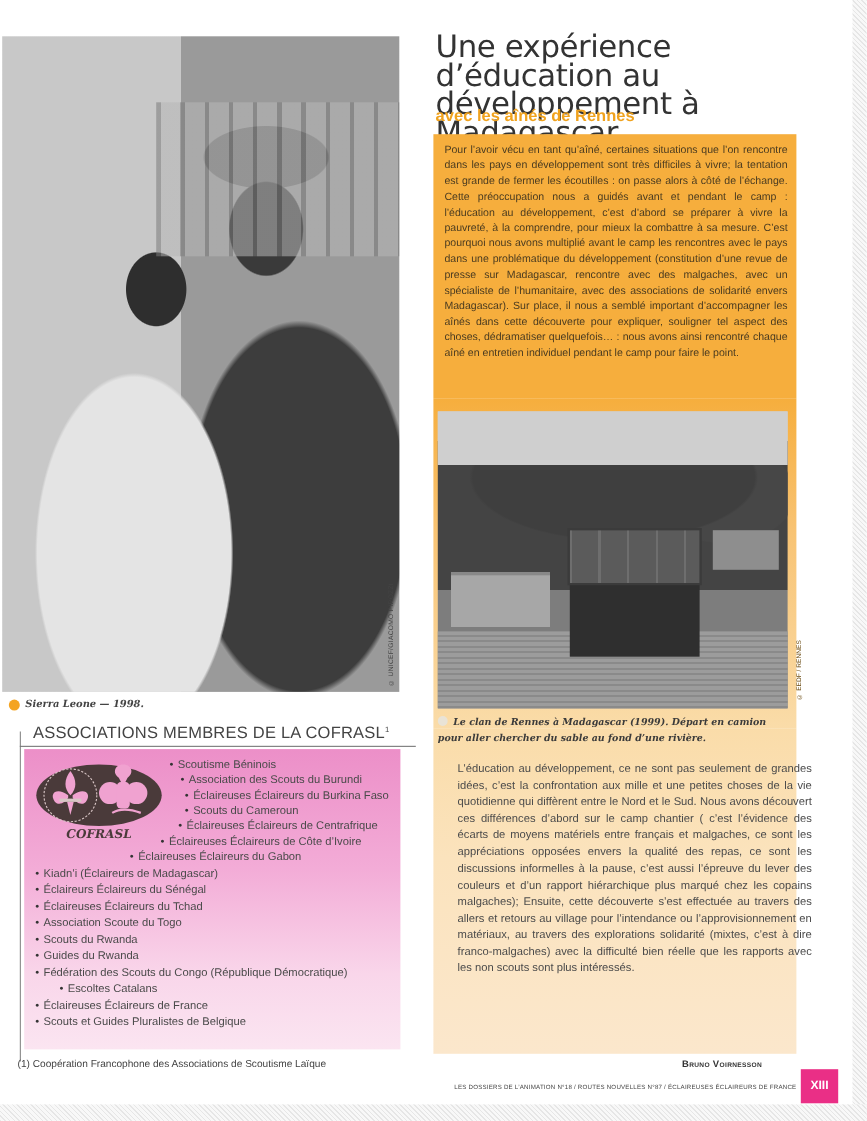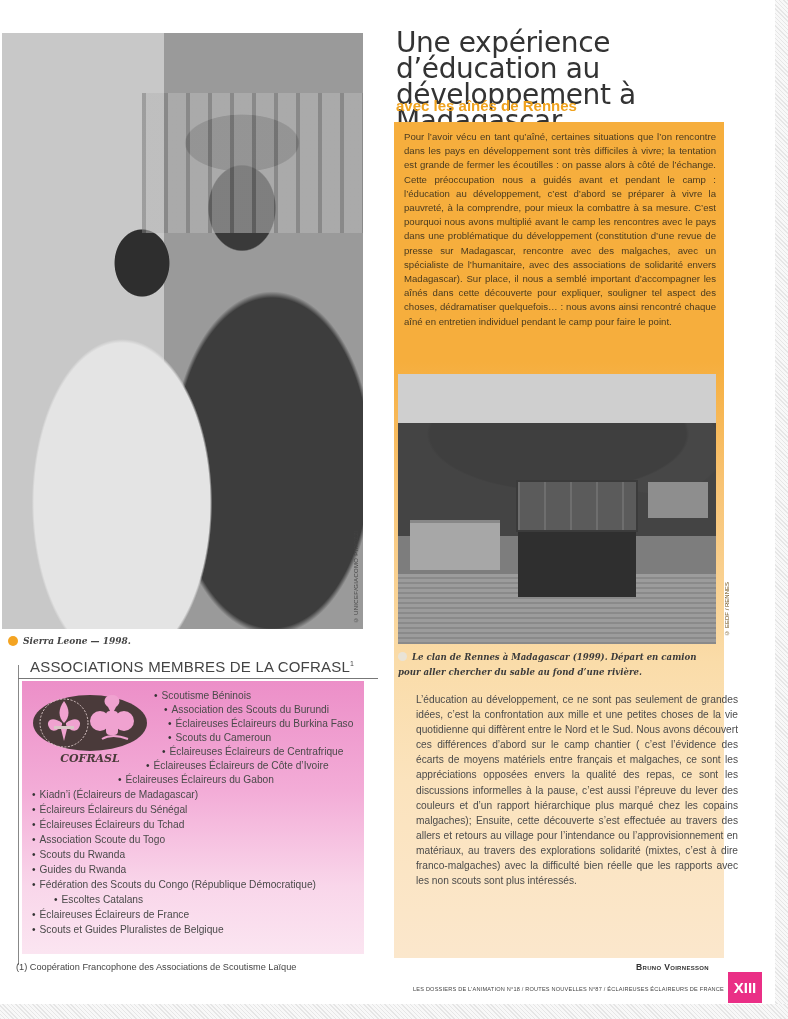--- a/index.html
+++ b/index.html
@@ -119,30 +119,30 @@
   .caption-right .dot { background: #e9e3d6; width: 9px; height: 9px; margin-right: 5px; vertical-align: -1px; }
 
   .cream-box {
     position: absolute; left: 394px; top: 662px; width: 330px; height: 296px;
     background: linear-gradient(180deg, #fadca9 0%, #fbe3bd 40%, #fbe7cc 100%);
   }
   .text-block.para2 { left: 416px; top: 692px; width: 322px; font-size: 10.2px; line-height: 15.1px; color: #4b4b4b; }
 
   .footnote { position: absolute; left: 16px; top: 962px; font-size: 9.2px; color: #444; }
   .author {
-    position: absolute; left: 620px; top: 962px; width: 105px; text-align: center;
+    position: absolute; left: 620px; top: 962px; width: 105px; text-align: left;
     font-size: 8.6px; font-weight: bold; color: #333; font-variant: small-caps; letter-spacing: .3px;
   }
   .running-footer {
     position: absolute; left: 398px; top: 986px; width: 326px; text-align: right;
     font-size: 5.6px; color: #444; letter-spacing: .2px; text-transform: uppercase;
   }
   .page-num {
     position: absolute; left: 728px; top: 972px; width: 34px; height: 31px; background: #ea2f86;
-    color: #fff; font-weight: bold; font-size: 15px; text-align: center; line-height: 31px;
+    color: #fff; font-weight: bold; font-size: 11px; text-align: center; line-height: 31px;
   }
 </style>
 </head>
 <body>
 
 <div class="right-strip"></div>
 <div class="bottom-strip"></div>
 
 <div class="photo-main">
   <div class="window-bars"></div>

